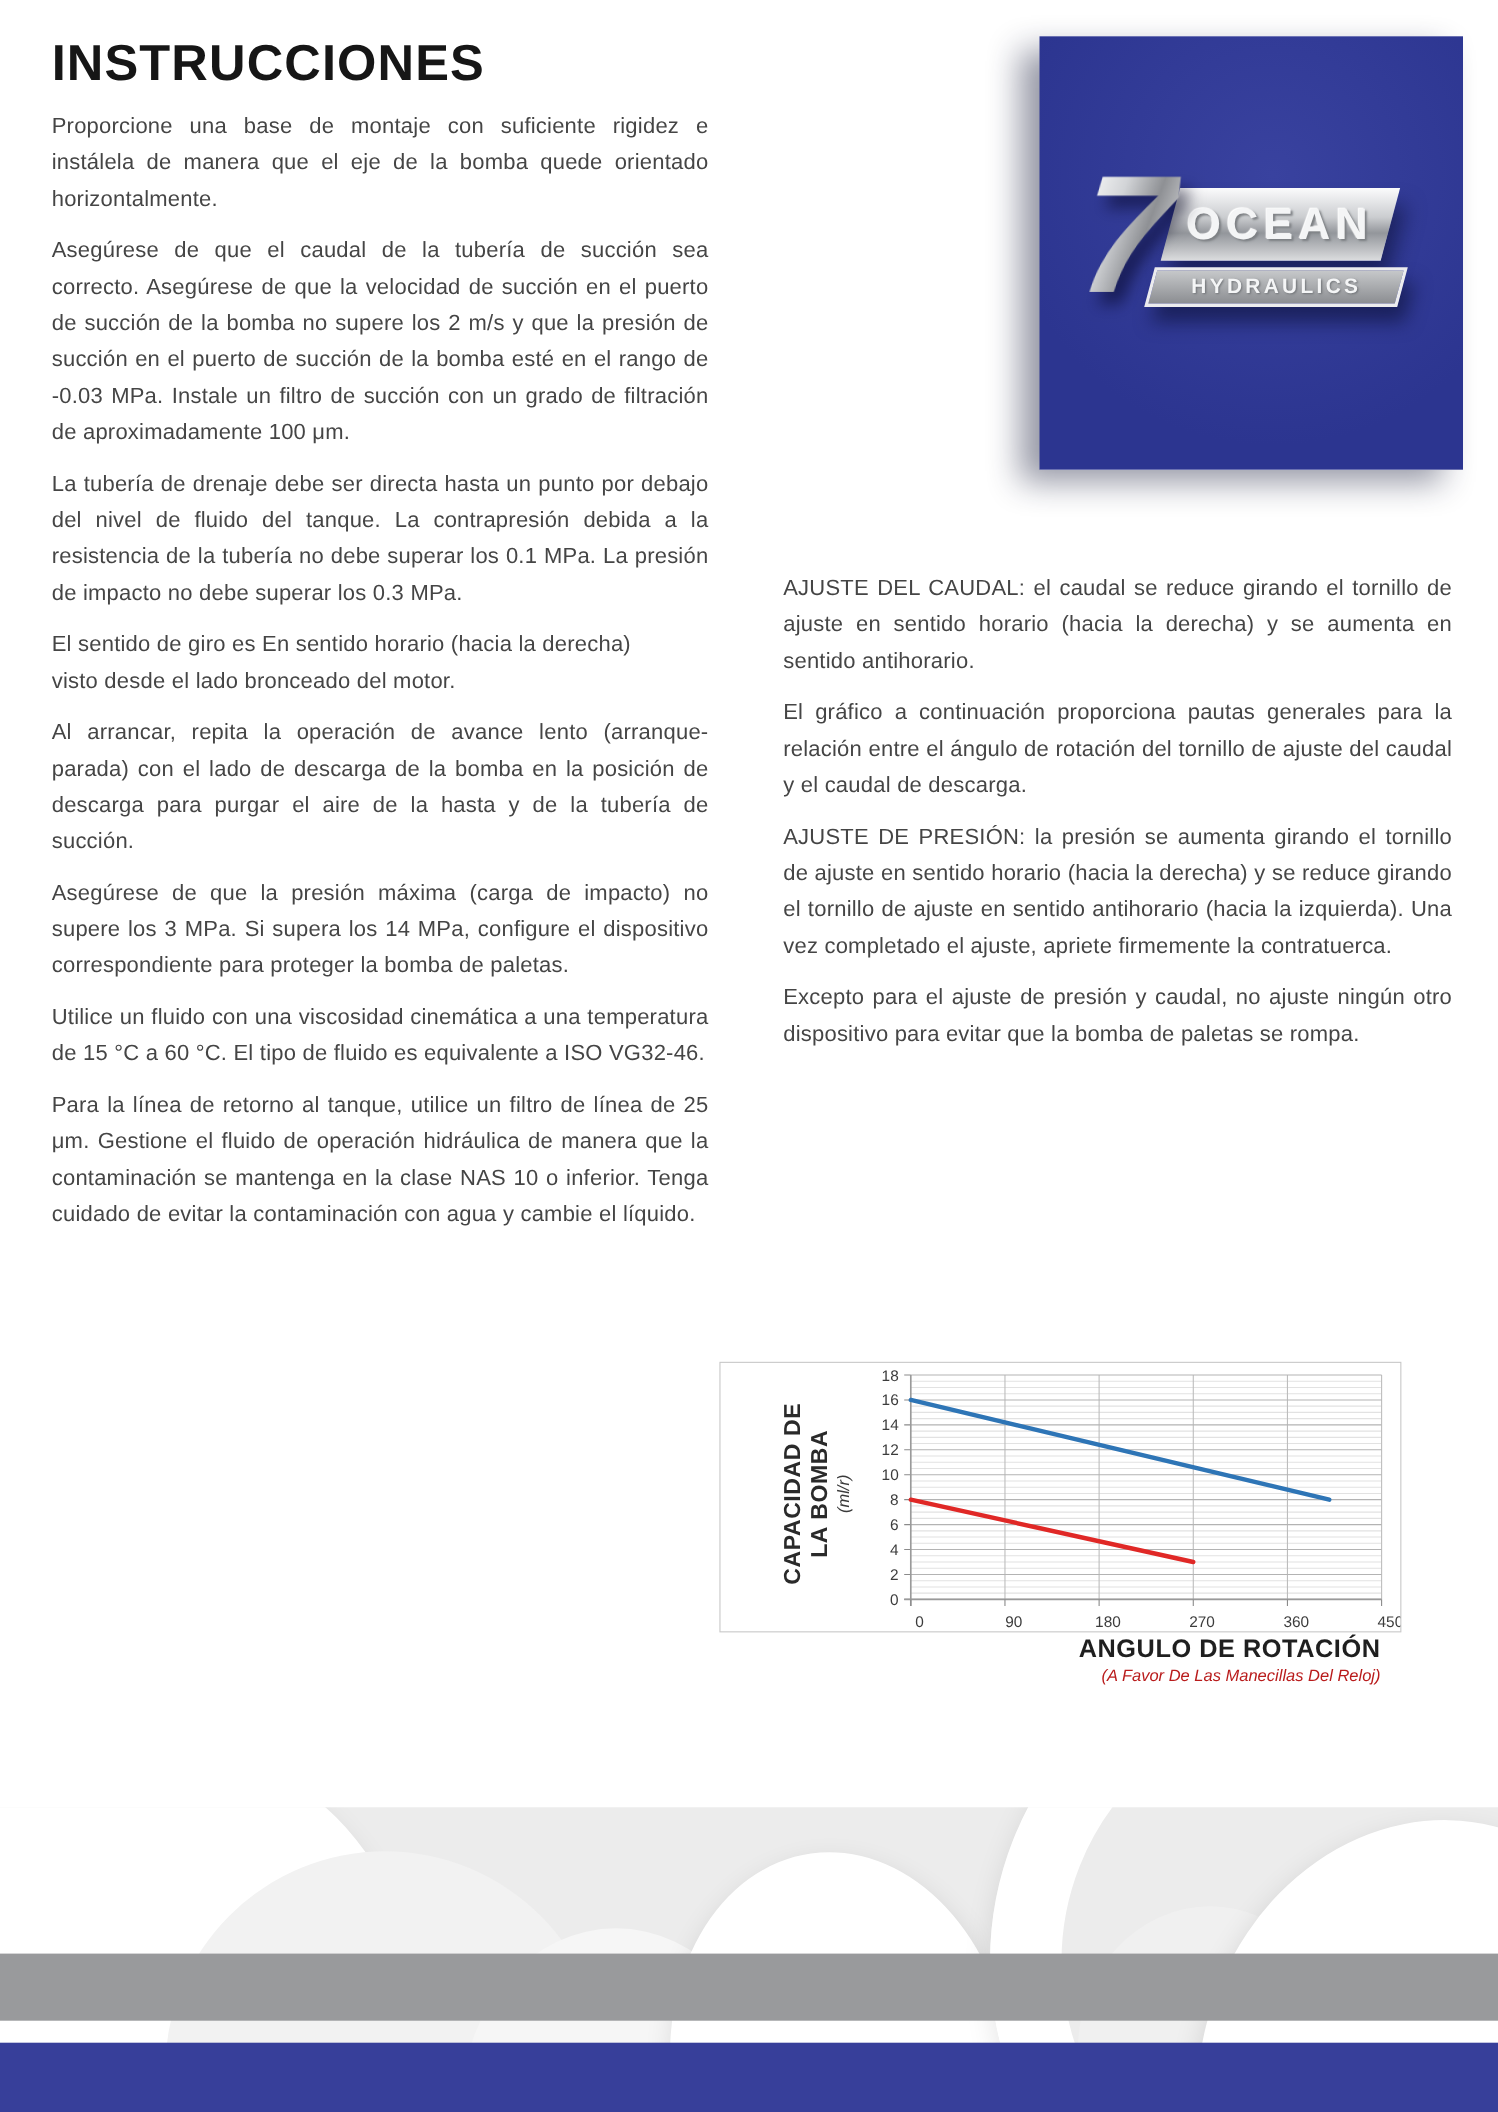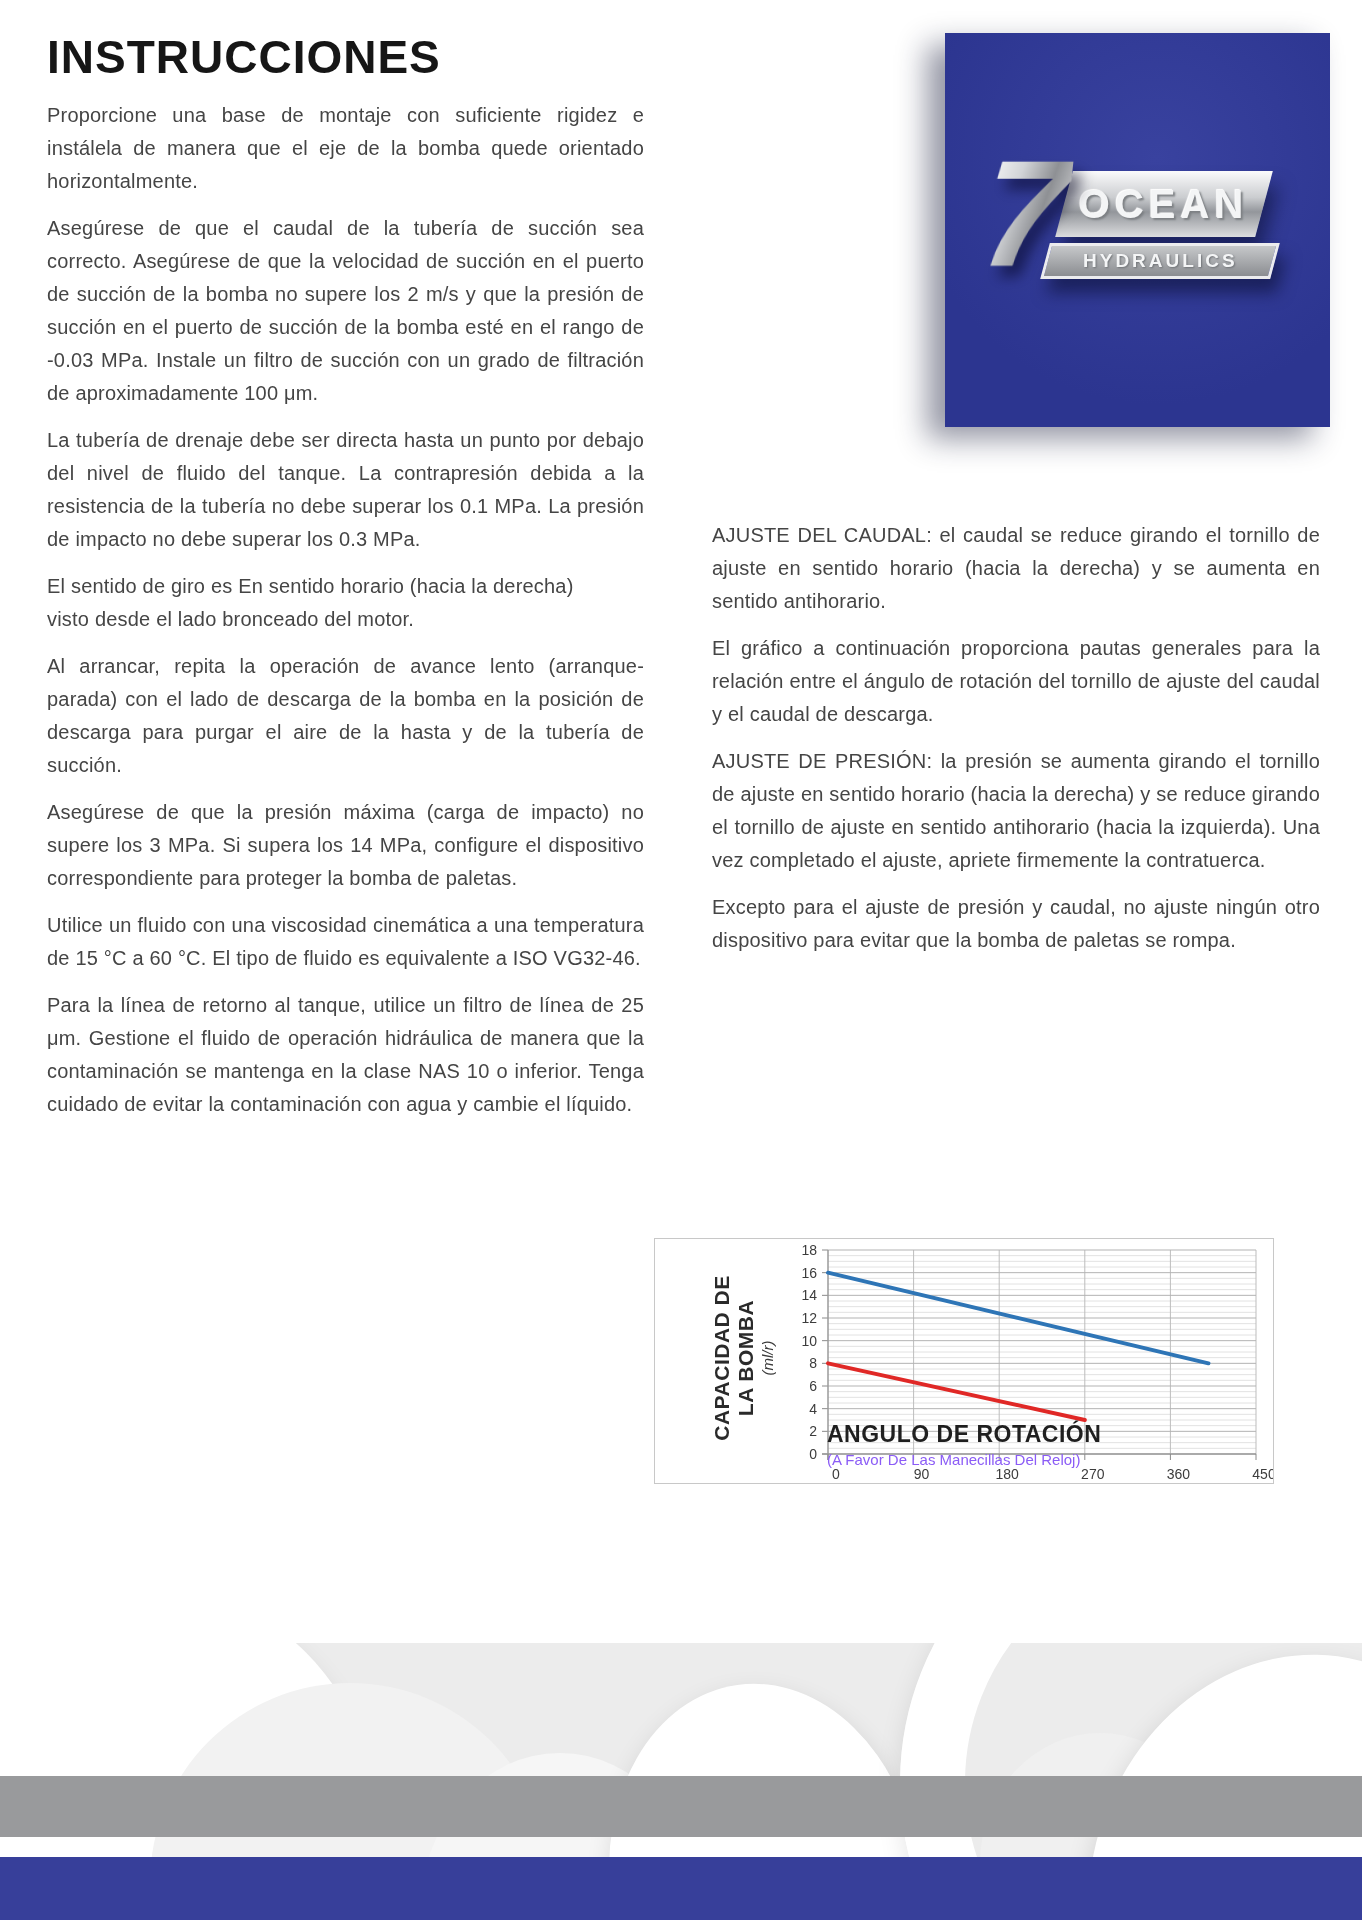--- a/index.html
+++ b/index.html
@@ -63,23 +63,23 @@
     border:1px solid #c8c8c8; background:#ffffff;
   }
   .chart-box svg { position:absolute; left:0; top:0; }
   .ylab {
     position:absolute; left:10px; top:14px; width:155px; height:210px;
     display:flex; align-items:center; justify-content:center; z-index:2;
   }
   .ylab-inner { transform:rotate(-90deg); text-align:center; white-space:nowrap; }
   .ylab-l1,.ylab-l2 { font-size:21px; font-weight:800; letter-spacing:0.5px; color:#2a2a2a; line-height:24px; }
   .ylab-note { font-size:15px; font-style:italic; color:#3a3a3a; margin-top:1px; }
-  .xaxis-title { position:absolute; left:827px; top:1421px; width:428px; text-align:left; }
+  .xaxis-title { position:absolute; left:827px; top:1485px; width:428px; text-align:right; }
   .xt-main { font-size:23px; font-weight:800; letter-spacing:0.5px; color:#1f1f1f; }
-  .xt-note { font-size:15px; color:#8b5cf6; margin-top:3px; }
+  .xt-note { font-size:15px; font-style:italic; color:#b91c1c; margin-top:3px; }
 
   
   .band { position:absolute; left:0; top:1643px; width:1362px; height:277px; background:#ececec; overflow:hidden; }
   .shape { position:absolute; border-radius:50%; }
   .s1 { width:520px; height:640px; left:-140px; top:-60px;  transform:rotate(18deg);  background:#ffffff; box-shadow:0 10px 26px rgba(0,0,0,0.10); }
   .s2 { width:400px; height:400px; left:150px;  top:40px;   background:#f2f2f2; }
   .s6 { width:280px; height:320px; left:420px;  top:110px;  background:#f6f6f6; }
   .s3 { width:310px; height:400px; left:610px;  top:40px;   transform:rotate(-8deg);  background:#ffffff; box-shadow:0 10px 26px rgba(0,0,0,0.12); }
   .s4 { width:470px; height:470px; left:900px;  top:-160px; background:transparent; border:65px solid #ffffff; box-shadow:0 10px 26px rgba(0,0,0,0.10); }
   .s7 { width:240px; height:260px; left:980px;  top:90px;   background:#f0f0f0; }

